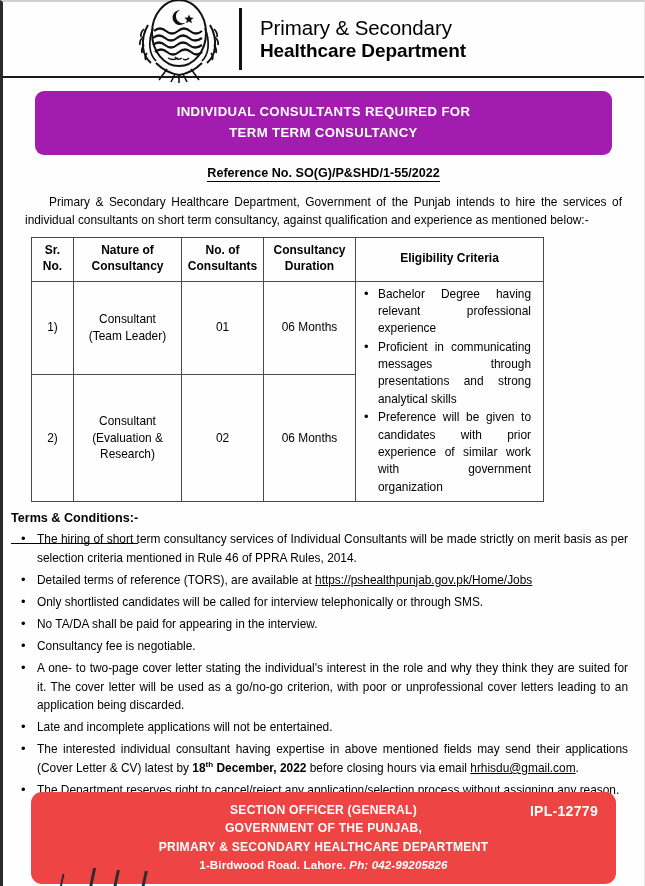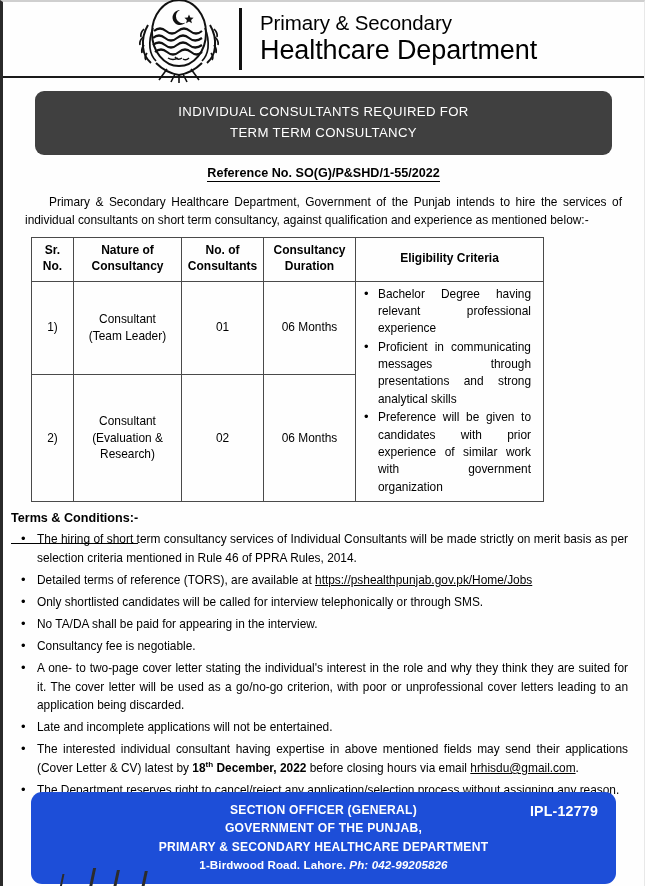--- a/index.html
+++ b/index.html
@@ -41,36 +41,36 @@
     flex: 0 0 3px;
   }
   .dept-name { line-height: 1.12; }
   .dept-line1 {
     font-size: 20.5px;
     font-weight: 400;
     letter-spacing: -0.1px;
     white-space: nowrap;
   }
   .dept-line2 {
-    font-size: 27px;
-    font-weight: normal;
+    font-size: 19px;
+    font-weight: bold;
     letter-spacing: -0.1px;
     white-space: nowrap;
   }
 
   
   .banner {
     margin: 13px 32px 0 32px;
-    background: #404040;
+    background: #a21caf;
     color: #ffffff;
     border-radius: 9px;
     text-align: center;
     padding: 10px 8px 11px 8px;
     font-size: 13.2px;
-    font-weight: normal;
+    font-weight: bold;
     letter-spacing: 0.35px;
     line-height: 1.62;
   }
   .refno {
     text-align: center;
     margin-top: 11px;
     font-size: 12.6px;
     font-weight: bold;
   }
   .refno span { border-bottom: 1.6px solid #000; padding-bottom: 1px; }
@@ -163,21 +163,21 @@
   ul.terms > li:last-child { text-align: left; }
   .u { text-decoration: underline; }
   .b { font-weight: bold; }
   sup { font-size: 0.68em; vertical-align: super; line-height: 0; }
 
   
   .footer {
     position: absolute;
     left: 28px; right: 28px;
     top: 790px;
-    background: #1d4ed8;
+    background: #ef4444;
     color: #ffffff;
     border-radius: 11px;
     padding: 9px 14px 10px 14px;
     text-align: center;
     line-height: 1.52;
   }
   .footer .ln { font-size: 12.1px; font-weight: bold; letter-spacing: 0.25px; }
   .footer .addr { font-size: 11.6px; font-weight: bold; letter-spacing: 0.1px; }
   .footer .addr em { font-style: italic; }
   .ipl {

